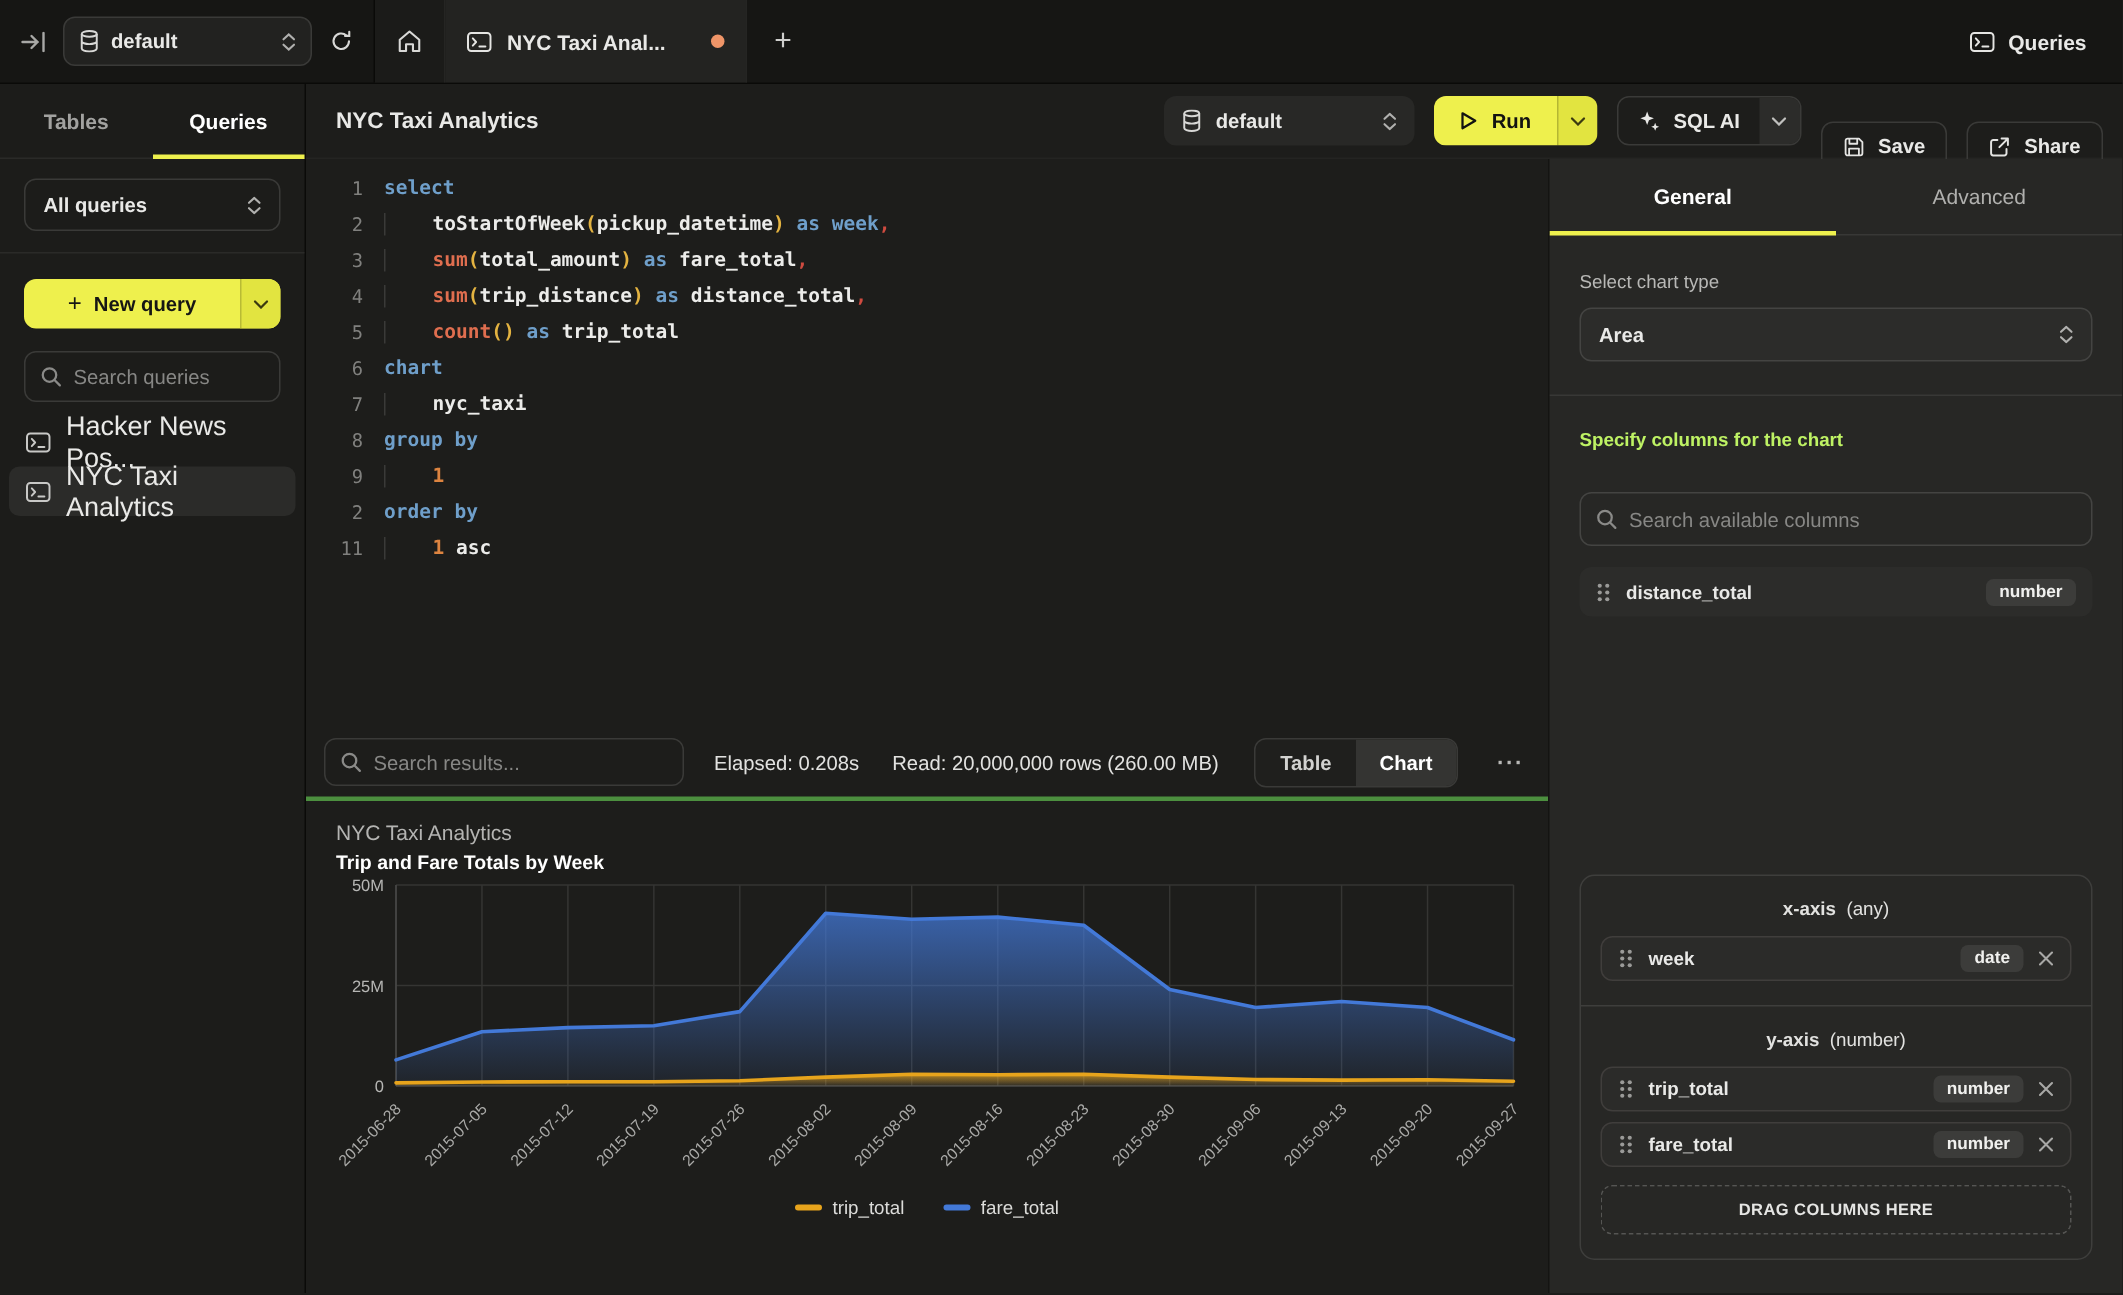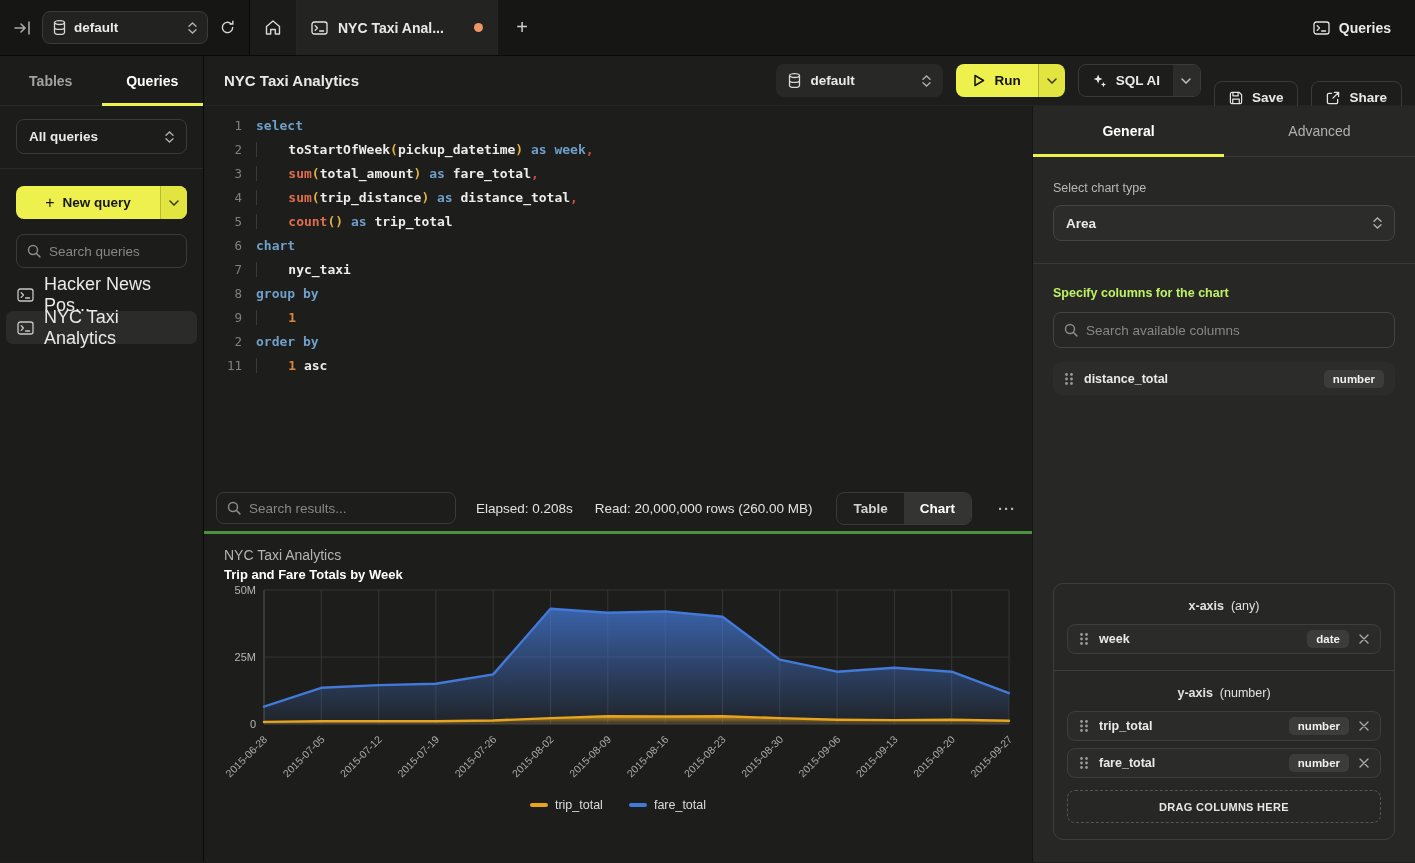--- a/index.html
+++ b/index.html
@@ -95,21 +95,21 @@
   .panel-tabs{height:51px;flex:none;display:flex;border-bottom:1px solid #383836;}
   .ptab{flex:1;display:flex;align-items:center;justify-content:center;font-size:14px;color:#b0b0ae;cursor:pointer;position:relative;}
   .ptab.active{color:#fff;font-weight:600;}
   .ptab.active::after{content:"";position:absolute;left:0;right:0;bottom:-1px;height:3px;background:var(--accent);}
   .panel-body{flex:1;padding:24px 20px 22px;display:flex;flex-direction:column;min-height:0;}
   .plabel{font-size:12.5px;color:#b8b8b6;}
   .pselect{margin-top:10px;height:36px;border:1px solid #444442;border-radius:8px;background:var(--bg-chip);display:flex;align-items:center;padding:0 12px;cursor:pointer;}
   .pselect .lbl{font-size:13.5px;font-weight:600;flex:1;}
   .pdiv{border-bottom:1px solid #383836;margin:22px -20px 0;}
   .plabel2{margin-top:22px;font-size:12.5px;color:#bef264;font-weight:600;}
-  .psearch{margin-top:12px;height:36px;background:transparent;}
+  .psearch{margin-top:28px;height:36px;background:transparent;}
   .chip{height:33px;border-radius:8px;background:var(--bg-chip);display:flex;align-items:center;gap:10px;padding:0 11px;cursor:grab;}
   .chip .cname{font-size:12.5px;font-weight:700;flex:1;}
   .badge{background:var(--bg-badge);border-radius:5px;padding:3px 9px;font-size:11.5px;font-weight:700;color:#f0f0ee;}
   .chip .rm{color:#a8a8a6;cursor:pointer;display:flex;}
   .avail{margin-top:14px;display:flex;flex-direction:column;gap:8px;}
   .axes-box{margin-top:auto;border:1px solid #3e3e3c;border-radius:10px;flex:none;}
   .axes-sec{padding:13px 13px 16px;}
   .axes-sec + .axes-sec{border-top:1px solid #3e3e3c;}
   .axes-title{text-align:center;font-size:12.5px;color:#e2e2e0;margin-top:2px;}
   .axes-title b{font-weight:700;}

